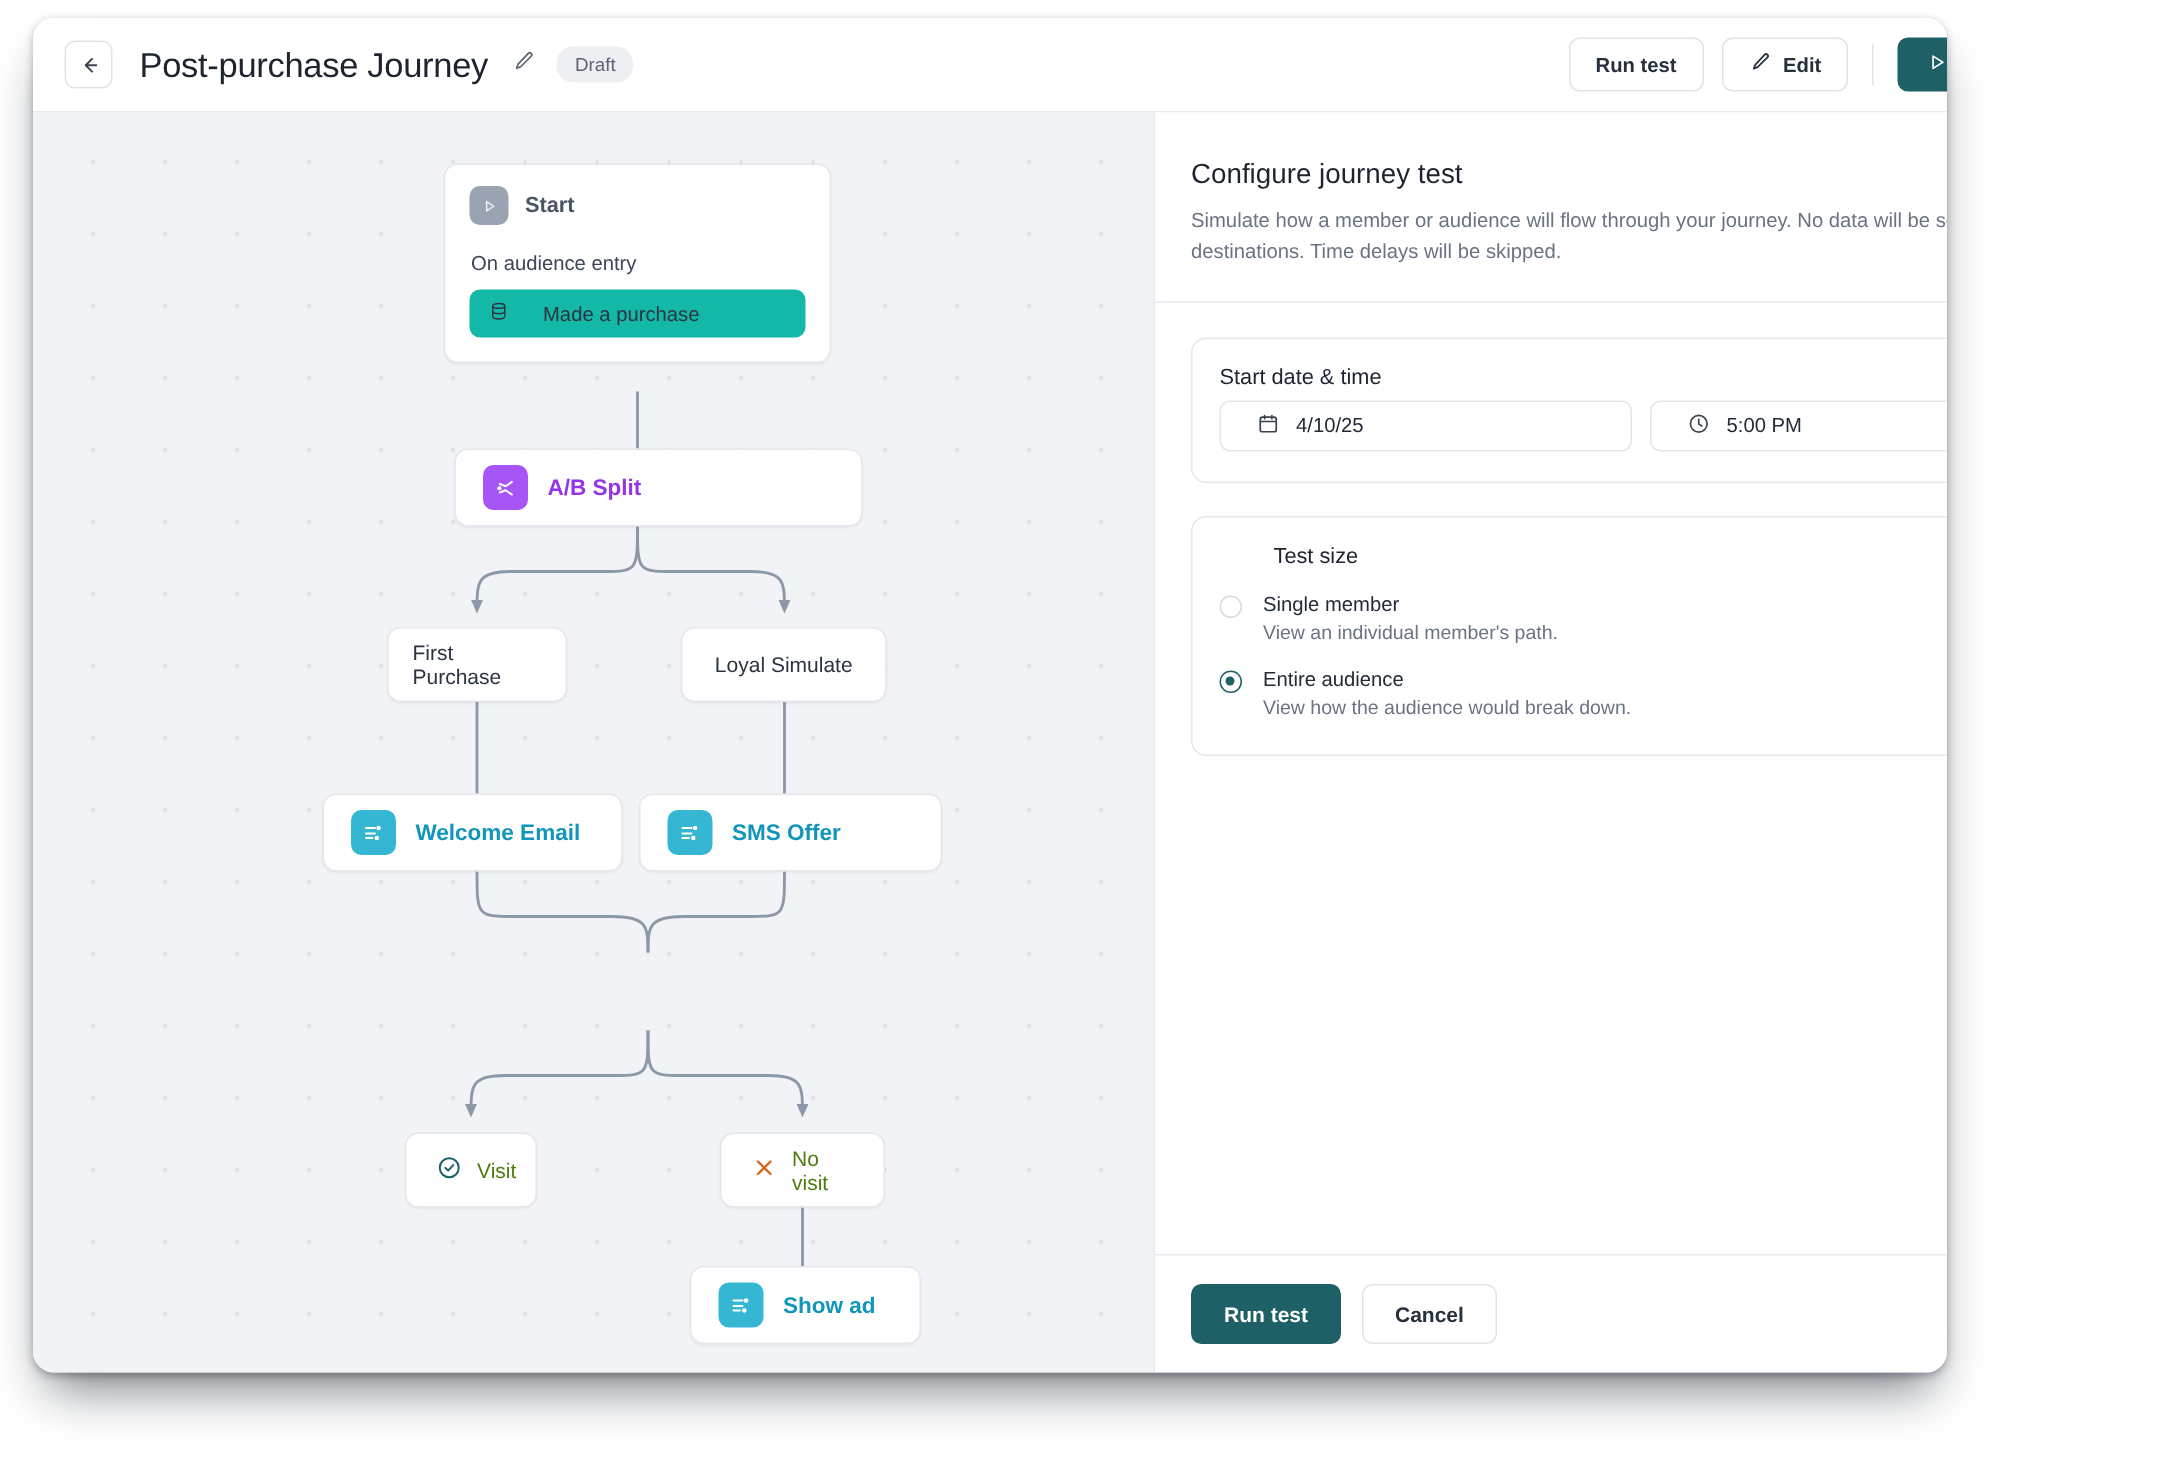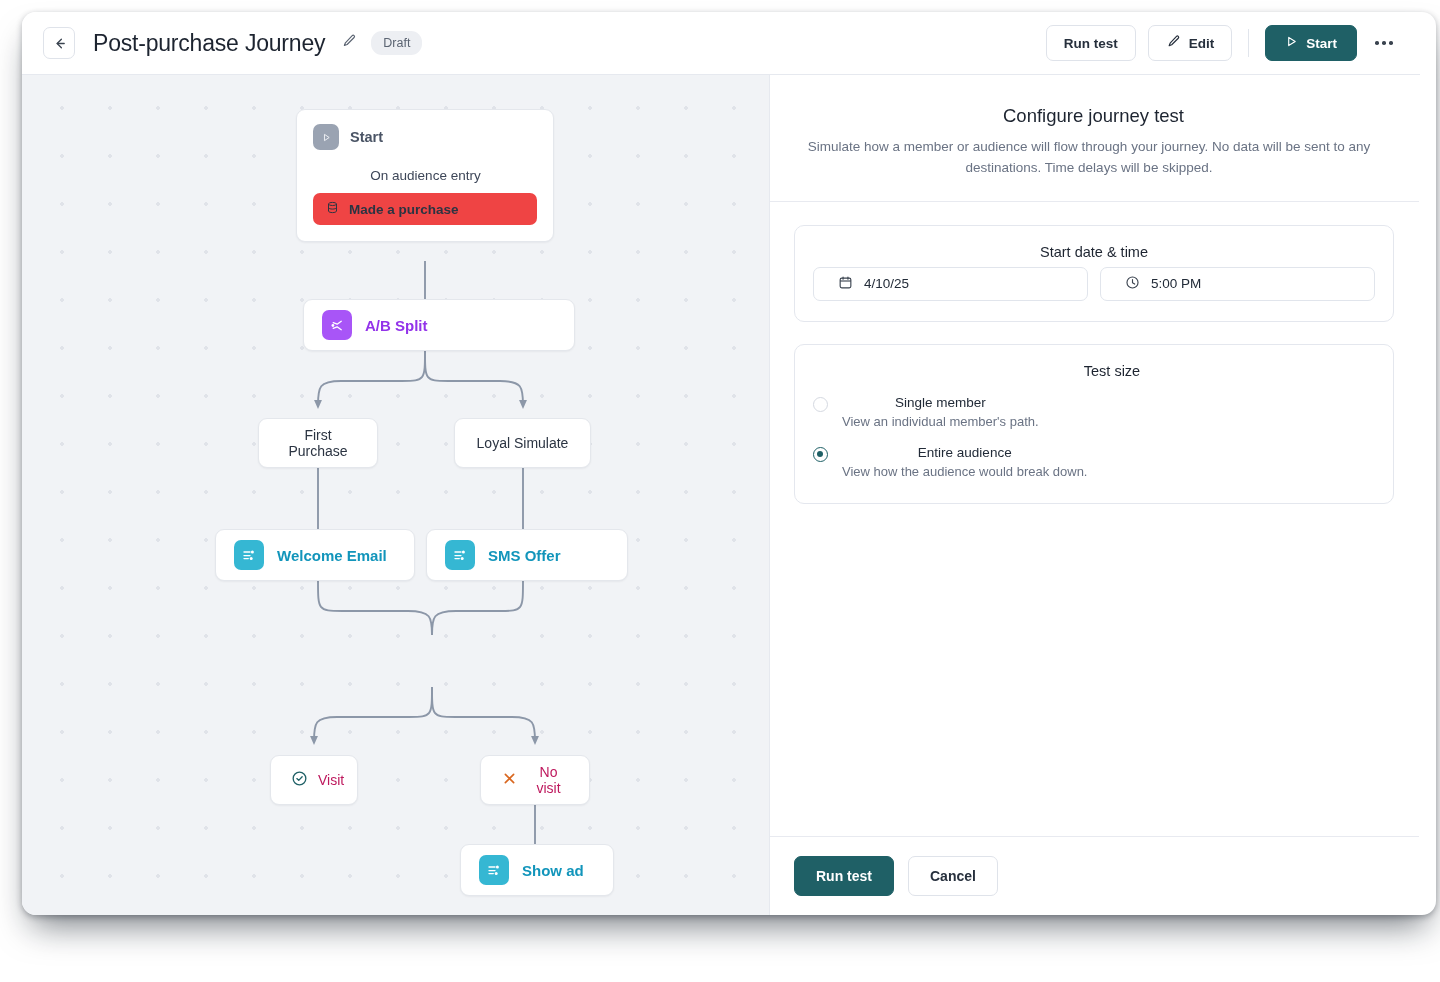--- a/index.html
+++ b/index.html
@@ -18,28 +18,27 @@
     height: 982px;
     background: #ffffff;
     overflow: hidden;
   }
 
   
   .window {
     position: absolute;
     left: 22px;
     top: 12px;
-    width: 1414px;
+    width: 1276px;
     height: 903px;
     background: #ffffff;
     border-radius: 14px;
     overflow: hidden;
     box-shadow: 0 20px 34px -10px rgba(10,18,30,0.55),
                 0 2px 6px rgba(10,18,30,0.30);
-    text-align: center;
   }
 
   
   .topbar {
     position: absolute;
     left: 0; top: 0;
     width: 1398px;
     height: 63px;
     background: #ffffff;
     border-bottom: 1px solid #e6e9ef;
@@ -195,30 +194,29 @@
     font-size: 14.5px;
     font-weight: bold;
     color: #4a5465;
   }
   .node-sub {
     font-size: 13.5px;
     color: #3d4658;
     margin: 18px 0 10px 1px;
   }
   .chip {
-    background: #ef4444;
+    background: #14b8a6;
     border-radius: 7px;
     height: 32px;
     display: flex;
     align-items: center;
-    gap: 10px;
+    gap: 23px;
     padding: 0 13px;
     font-size: 13.5px;
     color: #2b3442;
-    font-weight: bold;
   }
 
   
   .node-action {
     display: flex;
     align-items: center;
     gap: 13px;
     padding: 0 18px;
     height: 52px;
   }
@@ -255,21 +253,21 @@
   .node-first { left: 236px; top: 343px; width: 120px; }
   .node-loyal { left: 432px; top: 343px; width: 137px; }
 
   .node-outcome {
     display: flex;
     align-items: center;
     gap: 10px;
     height: 50px;
     padding: 0 20px;
     font-size: 14px;
-    color: #be185d;
+    color: #4d7c0f;
   }
   .node-visit   { left: 248px; top: 680px; width: 88px; }
   .node-novisit { left: 458px; top: 680px; width: 110px; }
 
   
   .panel {
     position: relative;
     width: 649px;
     height: 840px;
     background: #ffffff;

